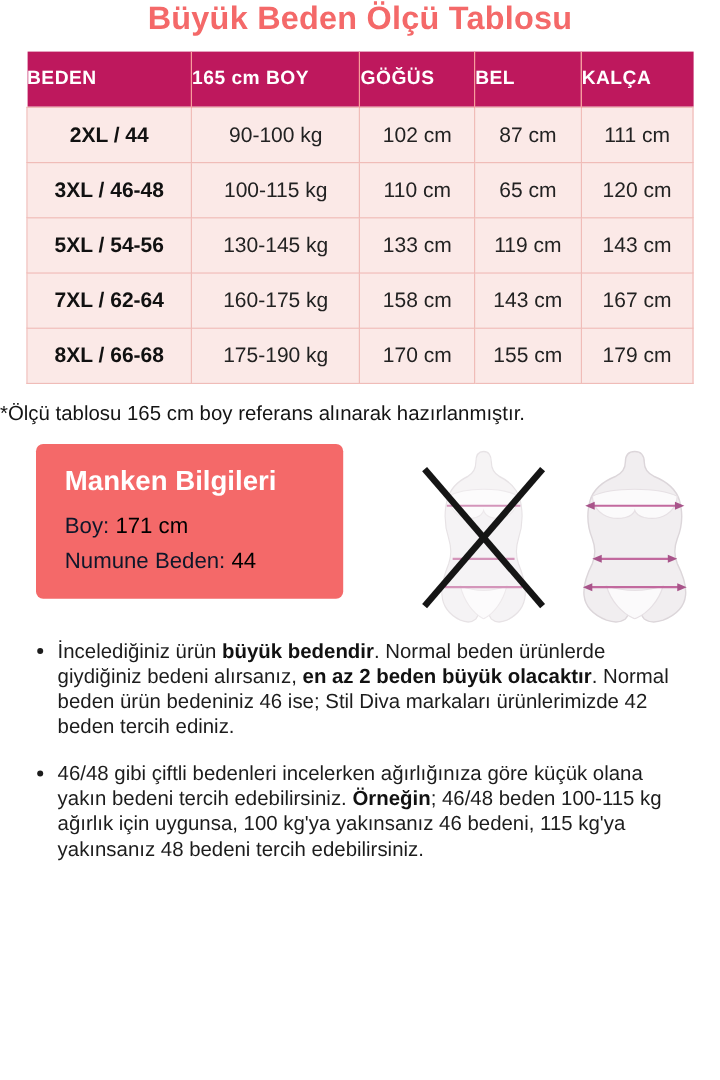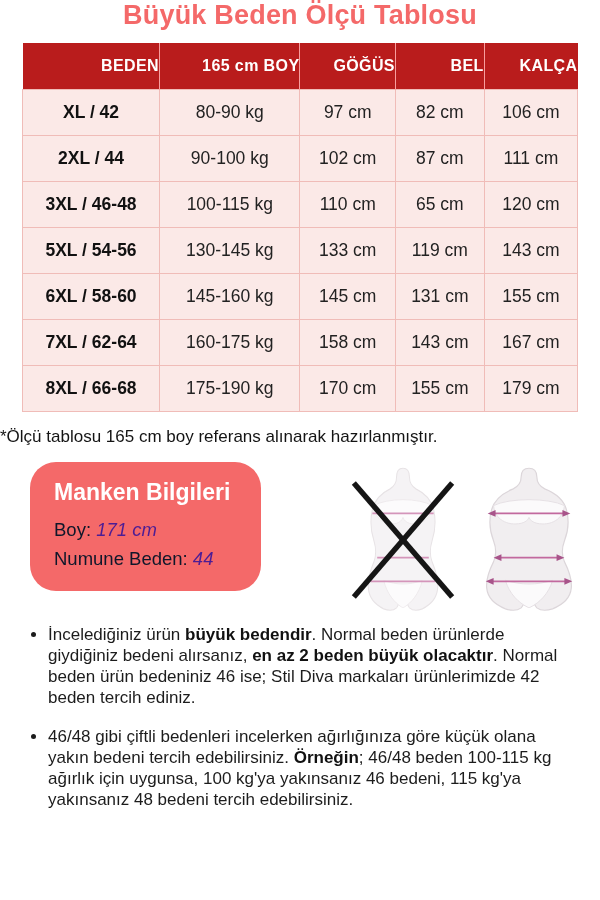--- a/index.html
+++ b/index.html
@@ -16,46 +16,46 @@
   table.size-table {
     width:556px; margin:12px auto 0;
     border-collapse:collapse; table-layout:fixed;
   }
   .size-table col.c1 { width:24.7%; }
   .size-table col.c2 { width:25.3%; }
   .size-table col.c3 { width:17.2%; }
   .size-table col.c4 { width:16.0%; }
   .size-table col.c5 { width:16.8%; }
   .size-table th {
-    background:#b91c1c; color:#ffffff; height:46px;
+    background:#be185d; color:#ffffff; height:46px;
     font-size:16px; font-weight:bold; letter-spacing:.4px;
-    border-right:1.5px solid #f89d9d; text-align:right;
+    border-right:1.5px solid #f89d9d; text-align:left;
   }
   .size-table th:last-child { border-right:none; }
   .size-table td {
     background:#fbe9e7; border:1.5px solid #f0bcb8;
     height:46px; text-align:center; font-size:17.5px; color:#222222;
   }
   .size-table td.size-col { font-weight:bold; color:#111111; }
   .footnote {
     margin-top:15px; text-align:left;
     font-size:17px; color:#141414;
   }
   .model-row {
     display:flex; align-items:flex-start;
     margin:15px 12px 0 30px;
   }
   .model-card {
-    width:231px; background:#f46969; border-radius:26px;
+    width:256px; background:#f46969; border-radius:6px;
     padding:17px 18px 17px 24px; color:#ffffff;
   }
   .model-card-title { font-size:23px; font-weight:bold; margin-bottom:9px; }
   .model-line { font-size:18.5px; line-height:29.5px; }
   .model-line b { font-weight:normal; color:#0f172a; }
-  .model-line .val { color:#4c1d95;font-style:italic; }
+  .model-line .val { color:#000000; }
   .figures { margin-left:auto; display:flex; gap:8px; padding-top:4px; }
   .notes { margin:10px 28px 0 32px; padding-left:16px; list-style:disc; }
   .notes li {
     font-size:17px; line-height:21px; color:#1c1c1c;
     margin-bottom:18px;
   }
   .notes li b { font-weight:bold; color:#111111; }
 </style>
 </head>
 <body>
@@ -76,53 +76,39 @@
       <tr>
           <th>BEDEN</th>
           <th>165 cm BOY</th>
           <th>GÖĞÜS</th>
           <th>BEL</th>
           <th>KALÇA</th>
         </tr>
     </thead>
     <tbody>
         <tr>
-          <td class="size-col">XL / 42</td>
-          <td>80-90 kg</td>
-          <td>97 cm</td>
-          <td>82 cm</td>
-          <td>106 cm</td>
-        </tr>
-        <tr>
           <td class="size-col">2XL / 44</td>
           <td>90-100 kg</td>
           <td>102 cm</td>
           <td>87 cm</td>
           <td>111 cm</td>
         </tr>
         <tr>
           <td class="size-col">3XL / 46-48</td>
           <td>100-115 kg</td>
           <td>110 cm</td>
           <td>65 cm</td>
           <td>120 cm</td>
         </tr>
         <tr>
           <td class="size-col">5XL / 54-56</td>
           <td>130-145 kg</td>
           <td>133 cm</td>
           <td>119 cm</td>
           <td>143 cm</td>
-        </tr>
-        <tr>
-          <td class="size-col">6XL / 58-60</td>
-          <td>145-160 kg</td>
-          <td>145 cm</td>
-          <td>131 cm</td>
-          <td>155 cm</td>
         </tr>
         <tr>
           <td class="size-col">7XL / 62-64</td>
           <td>160-175 kg</td>
           <td>158 cm</td>
           <td>143 cm</td>
           <td>167 cm</td>
         </tr>
         <tr>
           <td class="size-col">8XL / 66-68</td>

